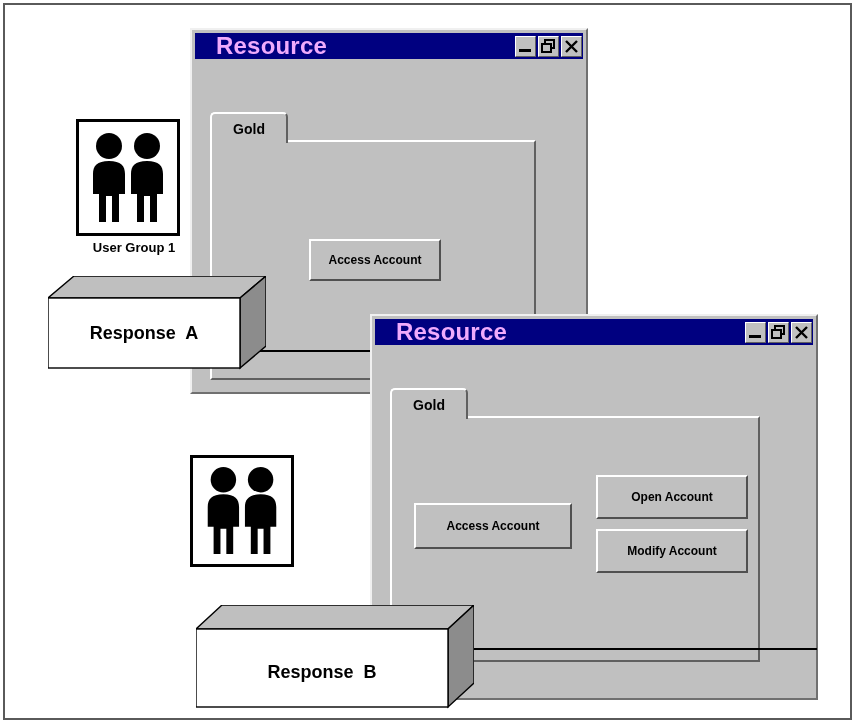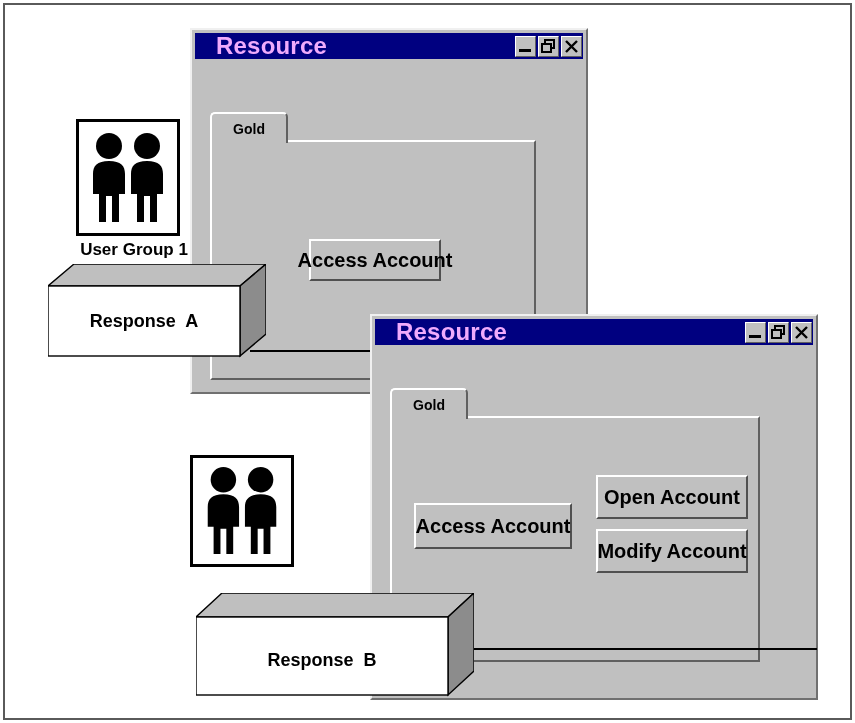--- a/index.html
+++ b/index.html
@@ -125,50 +125,50 @@
     position: absolute;
     background: #c0c0c0;
     border-top: 2px solid #ffffff;
     border-left: 2px solid #ffffff;
     border-right: 2px solid #505050;
     border-bottom: 2px solid #505050;
     box-sizing: border-box;
     display: flex;
     align-items: center;
     justify-content: center;
-    font-size: 20px;
+    font-size: 12px;
     font-weight: bold;
     color: #000000;
     white-space: nowrap;
     font-family: "Liberation Sans", sans-serif;
   }
 
   
   .usergroup {
     position: absolute;
   }
   .ug-box {
     background: #ffffff;
     border: 3px solid #000000;
     box-sizing: border-box;
     display: flex;
     align-items: center;
     justify-content: center;
   }
   .ug-label {
     text-align: center;
-    font-size: 17px;
+    font-size: 13px;
     font-weight: bold;
     color: #000000;
     margin-top: 4px;
     white-space: nowrap;
   }
 
   
-  .respbox { position: absolute; }
+  .respbox { position: absolute; margin-top: 12px; }
   .respbox svg { display: block; }
   .resp-label {
     position: absolute;
     font-size: 18px;
     font-weight: bold;
     color: #000000;
     white-space: pre;
   }
 </style>
 </head>

